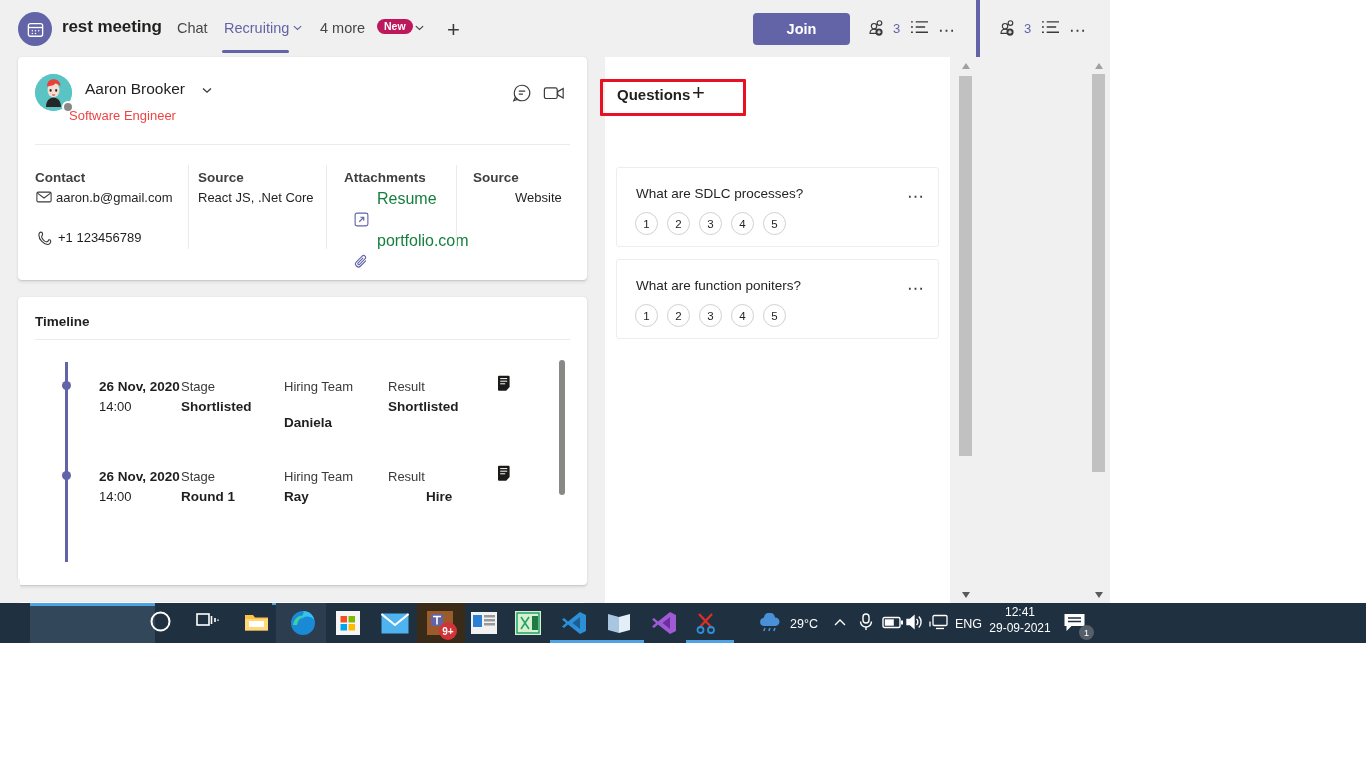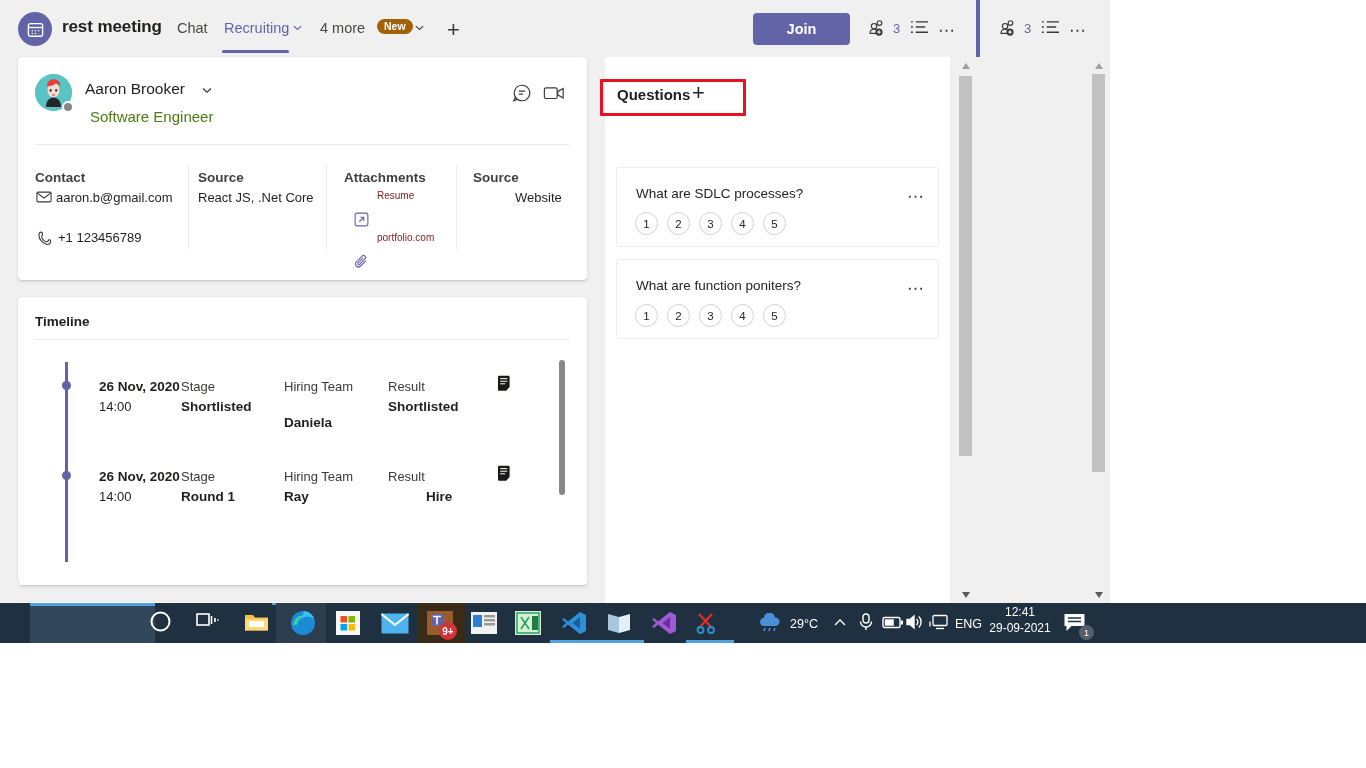--- a/index.html
+++ b/index.html
@@ -51,21 +51,21 @@
   .tab-recruiting { left:224px; color:#6264a7; }
   .tab-recruiting-underline {
     position:absolute; left:222px; top:50px; width:67px; height:3px; background:#6264a7; border-radius:2px;
   }
   .chev { position:absolute; top:22px; width:11px; height:11px; }
   .chev-recruiting { left:292px; }
   .chev-more { left:414px; }
   .tab-more { left:320px; color:#484644; }
   .new-badge {
     position:absolute; left:377px; top:19px; padding:1px 7px 2px; border-radius:9px;
-    background:#a16207; color:#ffffff; font-size:10.5px; font-weight:bold;
+    background:#be185d; color:#ffffff; font-size:10.5px; font-weight:bold;
   }
   .plus-tab { position:absolute; left:447px; top:19px; font-size:22px; color:#3b3a39; font-weight:300; line-height:1; }
 
   .join-btn {
     position:absolute; left:753px; top:13px; width:97px; height:32px; border-radius:4px;
     background:#6264a7; color:#ffffff; font-size:14.5px; font-weight:bold;
     display:flex; align-items:center; justify-content:center; border:none; cursor:pointer;
     font-family:"Liberation Sans", sans-serif;
   }
   .people-grp { position:absolute; left:869px; top:19px; display:flex; align-items:center; gap:4px; }
@@ -93,28 +93,28 @@
   .avatar {
     position:absolute; left:17px; top:17px; width:37px; height:37px; border-radius:50%;
     background:#5ac4c4; overflow:hidden;
   }
   .presence-dot {
     position:absolute; left:44px; top:44px; width:12px; height:12px; border-radius:50%;
     background:#8a8886; border:2px solid #ffffff;
   }
   .cand-name { position:absolute; left:67px; top:23px; font-size:15.5px; color:#201f1e; }
   .cand-chev { position:absolute; left:183px; top:27px; width:12px; height:12px; }
-  .cand-role { position:absolute; left:72px; top:51px; font-size:15px; color:#4d7c0f; }
+  .cand-role { position:absolute; left:51px; top:51px; font-size:13px; color:#ef4444; }
   .card-hr { position:absolute; left:17px; top:87px; width:535px; height:1px; background:#edebe9; }
   .prof-ic-chat { position:absolute; left:494px; top:26px; }
   .prof-ic-video { position:absolute; left:525px; top:27px; }
 
   .col-head { position:absolute; font-size:13.5px; font-weight:bold; color:#404040; }
   .col-text { position:absolute; font-size:13px; color:#201f1e; }
-  .col-link { position:absolute; font-size:10px; color:#7f1d1d; }
+  .col-link { position:absolute; font-size:16px; color:#15803d; }
   .vdiv { position:absolute; width:1px; background:#edebe9; }
 
   .timeline-card { position:absolute; left:0; top:240px; width:569px; height:288px; }
   .tl-title { position:absolute; left:17px; top:17px; font-size:13.5px; font-weight:bold; color:#201f1e; }
   .tl-hr { position:absolute; left:17px; top:42px; width:535px; height:1px; background:#edebe9; }
   .tl-rail { position:absolute; left:47px; top:65px; width:3px; height:200px; background:#6264a7; }
   .tl-dot { position:absolute; left:44px; width:9px; height:9px; border-radius:50%; background:#6264a7; }
   .tl-date { position:absolute; font-size:13.5px; font-weight:bold; color:#201f1e; }
   .tl-time { position:absolute; font-size:13px; color:#201f1e; }
   .tl-lbl { position:absolute; font-size:13px; color:#3b3a39; }

